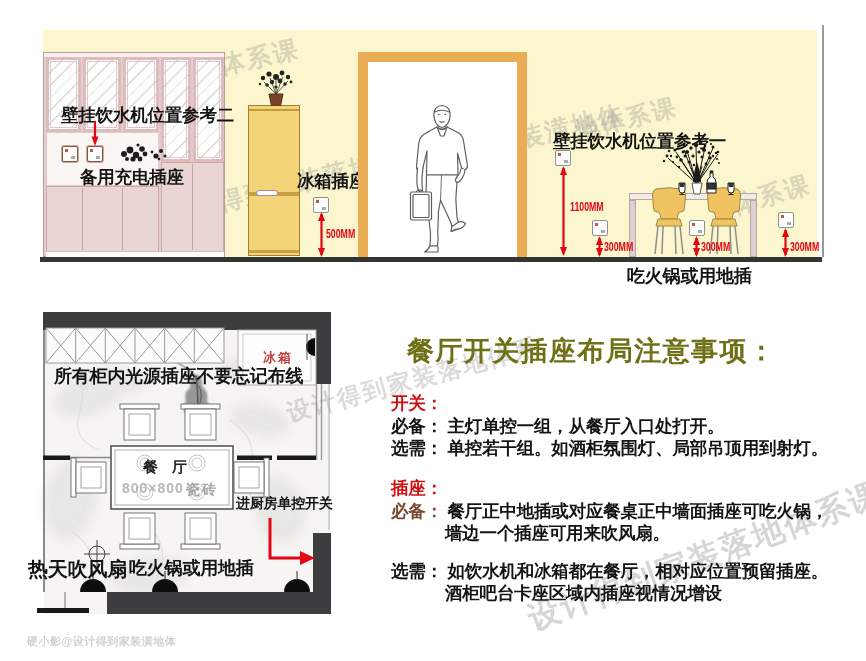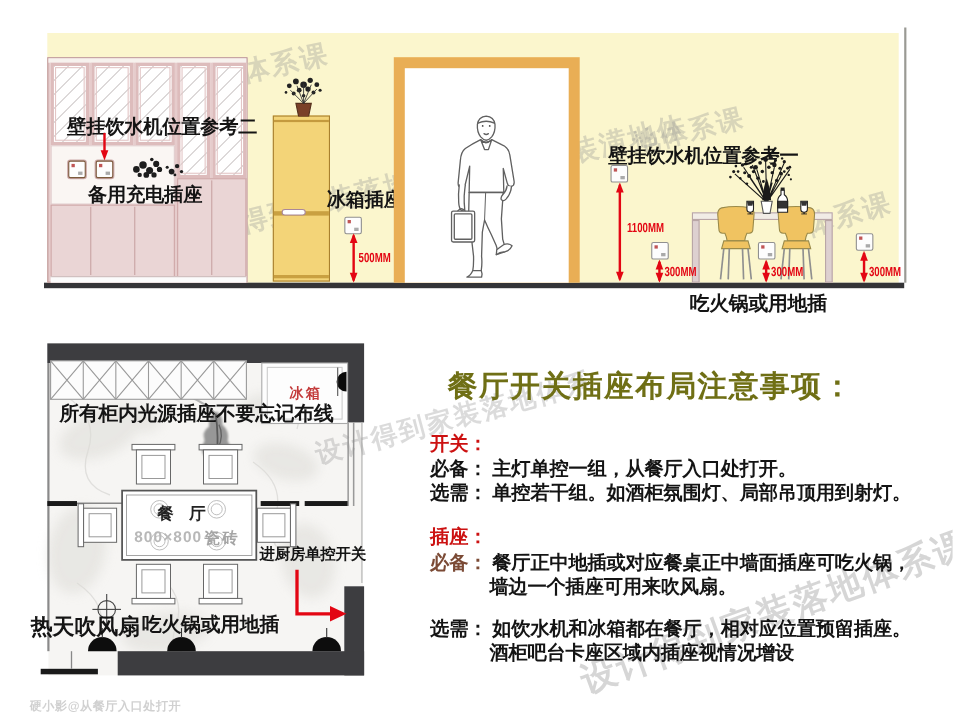--- a/index.html
+++ b/index.html
@@ -467,21 +467,21 @@
 <div class="lbl" style="left:236px;top:495px;font-size:14px;">进厨房单控开关</div>
 
 <div class="lbl" style="left:28px;top:556px;font-size:20px;">热天吹风扇</div>
 
 <div class="lbl" style="left:129px;top:556px;font-size:18px;">吃火锅或用地插</div>
 
 <div class="wm" style="left:283px;top:398px;font-size:24px;transform:rotate(-15deg);transform-origin:0 0;">设计得到家装落地体系</div>
 
 <div class="wm" style="left:522px;top:600px;font-size:32px;transform:rotate(-20deg);transform-origin:0 0;letter-spacing:2px;color:rgba(135,135,135,0.34);">设计得到家装落地体系课</div>
 
-<div class="wm" style="left:27px;top:634px;font-size:11px;letter-spacing:0.5px;color:rgba(150,150,150,0.45);">硬小影@从餐厅入口处打开</div>
+<div class="wm" style="left:27px;top:634px;font-size:11px;letter-spacing:0.5px;color:rgba(150,150,150,0.45);">硬小影@设计得到家装潢地体</div>
 
 <div class="abs" style="left:407px;top:333px;font-size:27px;font-weight:900;color:#6f6f15;white-space:nowrap;letter-spacing:1.4px;">餐厅开关插座布局注意事项：</div>
 
 <div class="lbl" style="left:391px;top:391px;color:#cc1111;">开关：</div>
 
 <div class="lbl" style="left:391px;top:414px;">必备： <span style="font-weight:bold;">主灯单控一组，从餐厅入口处打开。</span></div>
 
 <div class="lbl" style="left:391px;top:436px;">选需： 单控若干组。如酒柜氛围灯、局部吊顶用到射灯。</div>
 
 <div class="lbl" style="left:391px;top:476px;color:#cc1111;">插座：</div>

